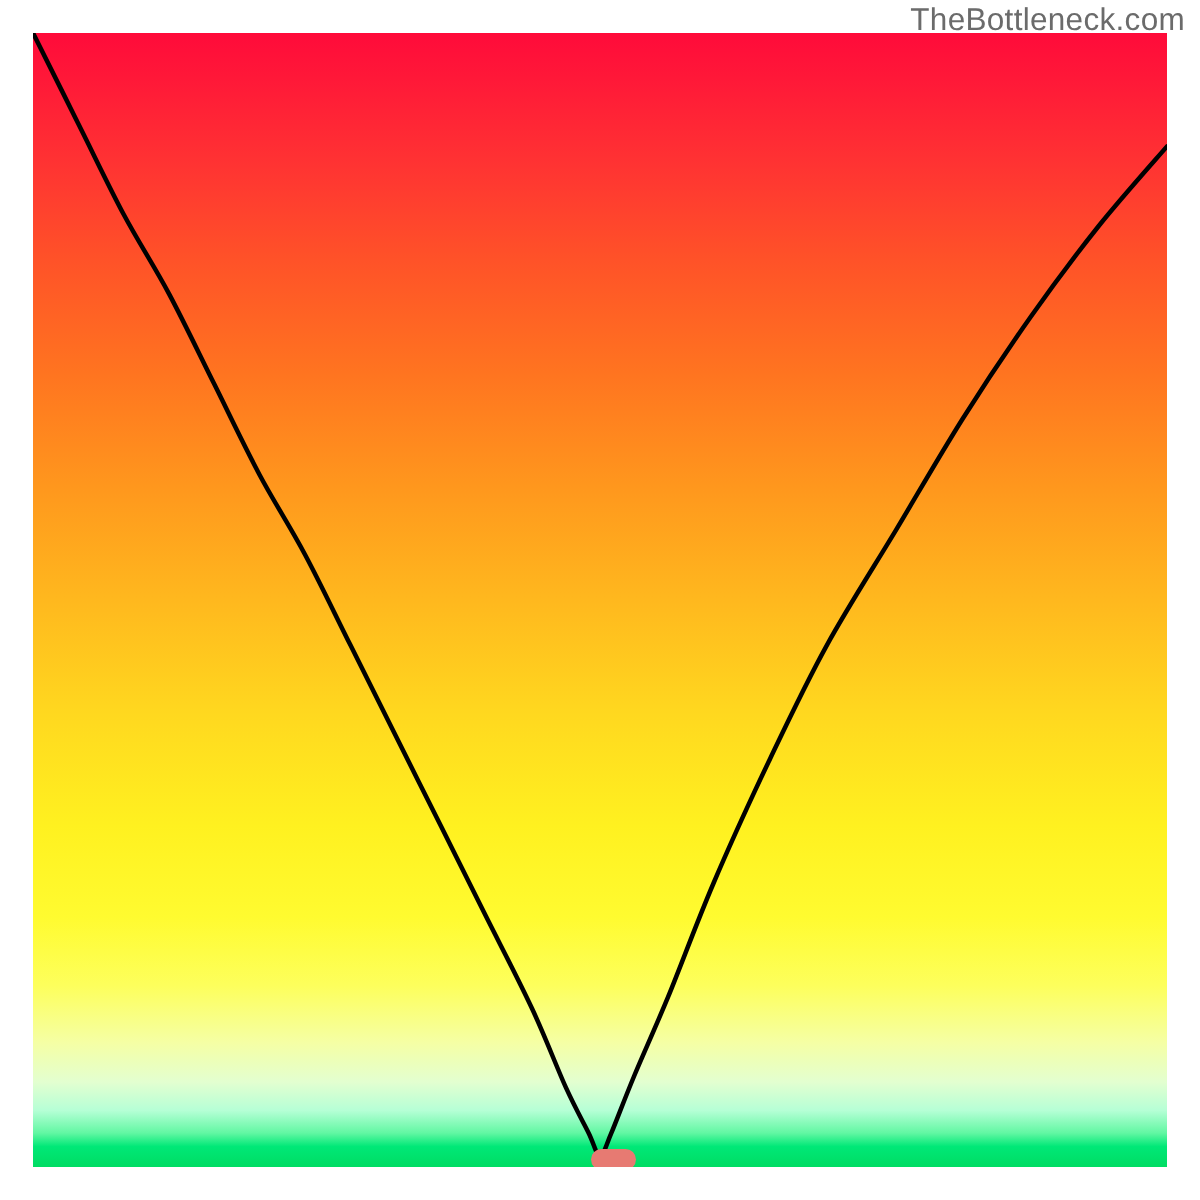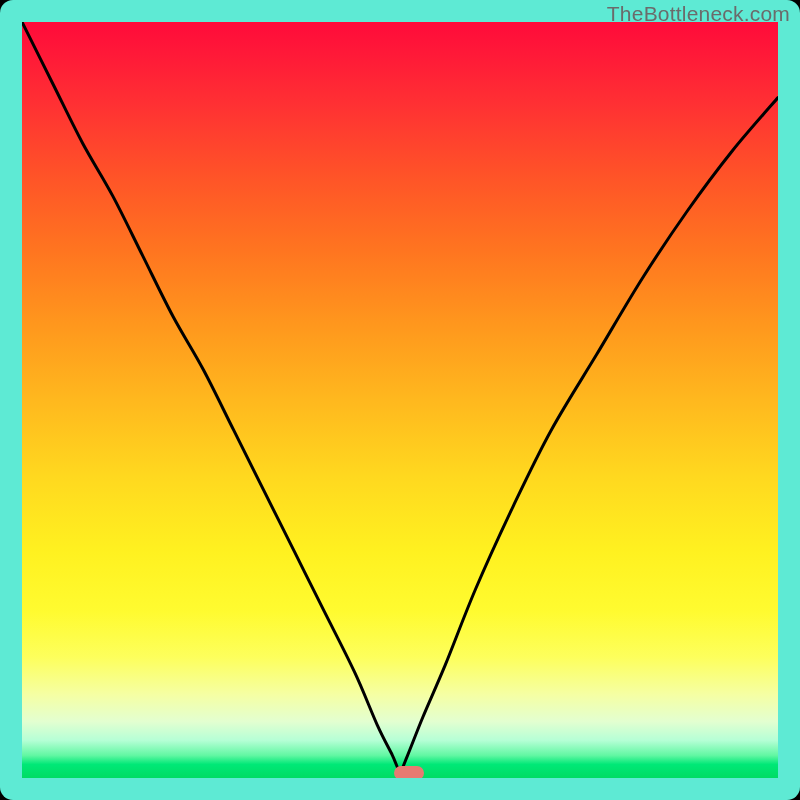--- a/index.html
+++ b/index.html
@@ -8,22 +8,21 @@
     width: 800px;
     height: 800px;
     background: #000;
     overflow: hidden;
     font-family: Arial, Helvetica, sans-serif;
   }
   .frame {
     position: relative;
     width: 800px;
     height: 800px;
-    background: #5eead4;
-    border-radius: 13px;
+    background: #ffffff;
   }
   .plot {
     position: absolute;
     left: 22px;
     top: 22px;
     width: 756px;
     height: 756px;
     overflow: hidden;
   }
   .gradient {

